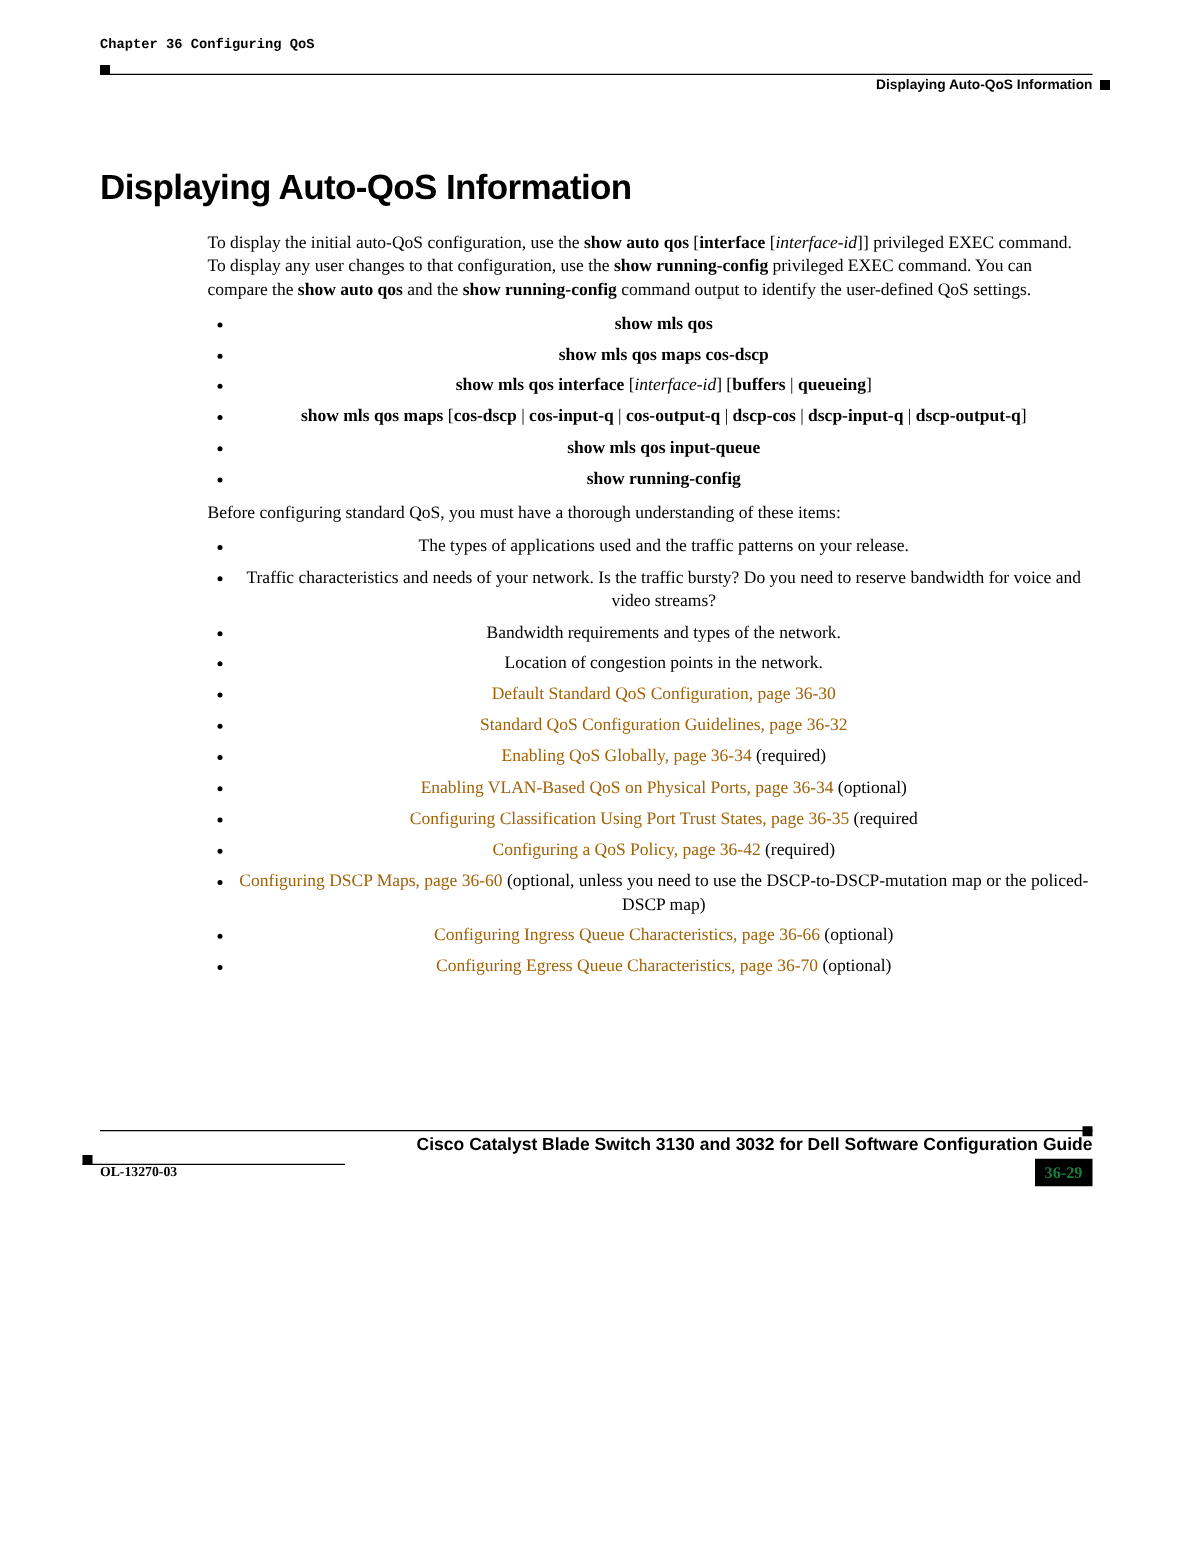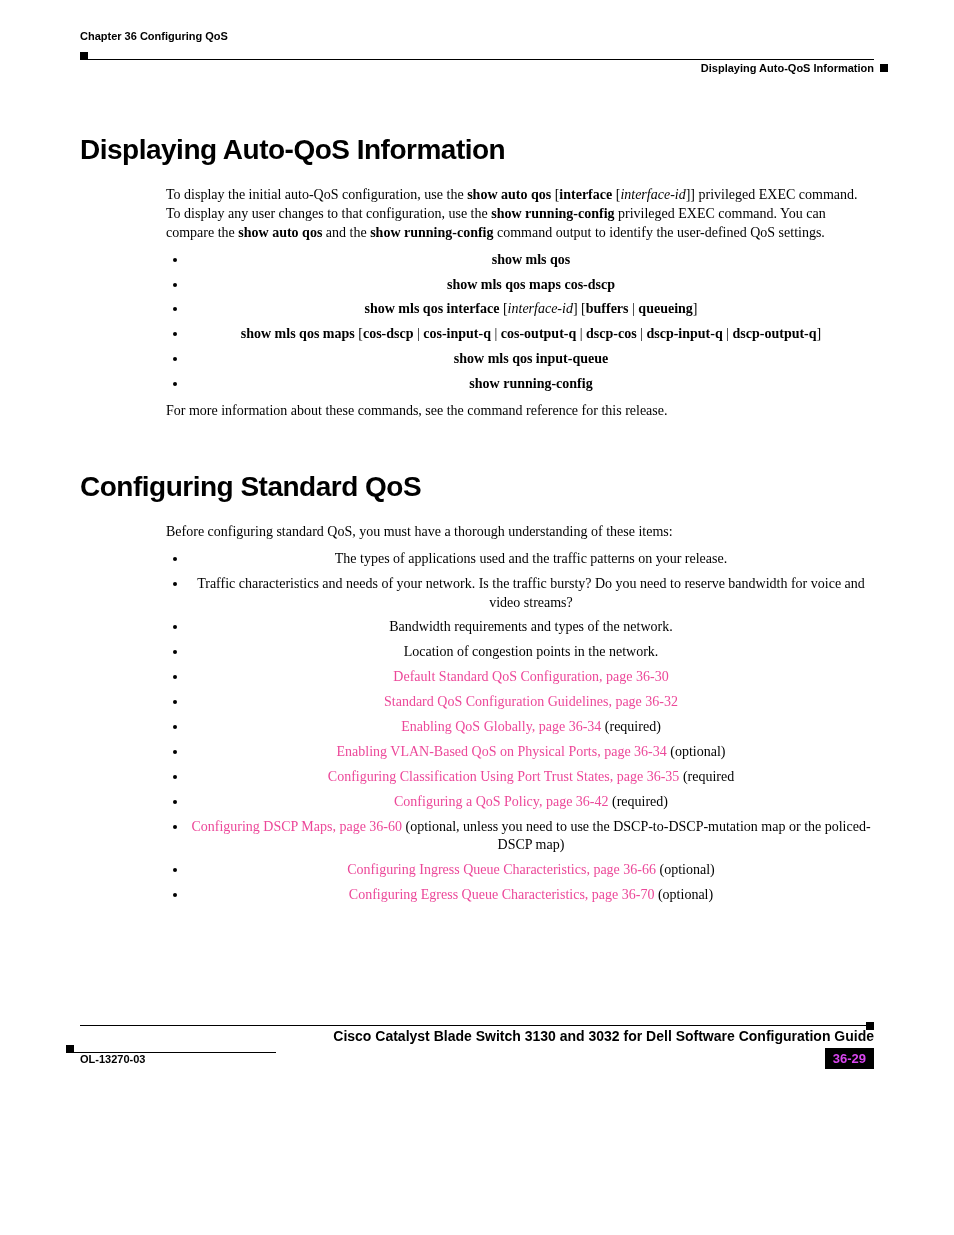--- a/index.html
+++ b/index.html
@@ -32,21 +32,21 @@
   }
   .header-rule .line {
     position: absolute;
     left: 0;
     right: 0;
     top: 13px;
     height: 1px;
     background: #000;
   }
   .chapter-line {
-    font-family: Liberation Sans, sans-serif;
+    font-family: Liberation Mono, monospace;
     font-weight: bold;
     font-size: 11px;
     margin: 0 0 4px 0;
   }
   .section-line {
     font-family: Arial, Helvetica, sans-serif;
     font-weight: bold;
     font-size: 11px;
     text-align: right;
     margin: 14px 0 0 0;
@@ -84,21 +84,21 @@
     padding-left: 22px;
   }
   li {
     margin: 6px 0;
     line-height: 1.35;
     text-align: center;
   }
   .bold { font-weight: bold; }
   .ital { font-style: italic; }
   a.xref {
-    color: #ec4899;
+    color: #a16207;
     text-decoration: none;
   }
   .footer {
     margin-top: 120px;
     position: relative;
   }
   .footer-rule {
     border-top: 1px solid #000;
     position: relative;
   }
@@ -116,21 +116,21 @@
     font-weight: bold;
     font-size: 14px;
     text-align: right;
     margin-top: 2px;
     margin-bottom: 4px;
   }
   .footer-bottom {
     display: flex;
     justify-content: space-between;
     align-items: center;
-    font-family: Liberation Sans, sans-serif;
+    font-family: Liberation Serif, serif;
     font-weight: bold;
     font-size: 11px;
   }
   .footer-bottom .left {
     position: relative;
   }
   .footer-bottom .left::before {
     content: "";
     position: absolute;
     left: -14px;
@@ -141,21 +141,21 @@
   }
   .footer-bottom .left-line {
     border-top: 1px solid #000;
     position: absolute;
     left: -14px;
     width: 210px;
     top: -1px;
   }
   .page-num {
     background: #000;
-    color: #d946ef;
+    color: #15803d;
     padding: 3px 8px;
     font-size: 13px;
   }
 </style>
 </head>
 <body>
 
 <div class="page">
 
   <div>
@@ -173,24 +173,22 @@
       <span>To display the initial auto-QoS configuration, use the </span><span class="bold">show auto qos</span><span> [</span><span class="bold">interface</span><span> [</span><span class="ital">interface-id</span><span>]] privileged EXEC command. To display any user changes to that configuration, use the </span><span class="bold">show running-config</span><span> privileged EXEC command. You can compare the </span><span class="bold">show auto qos</span><span> and the </span><span class="bold">show running-config</span><span> command output to identify the user-defined QoS settings.</span>
     </p>
     <ul>
       <li><span class="bold">show mls qos</span></li>
       <li><span class="bold">show mls qos maps cos-dscp</span></li>
       <li><span class="bold">show mls qos interface</span><span> [</span><span class="ital">interface-id</span><span>] [</span><span class="bold">buffers</span><span> | </span><span class="bold">queueing</span><span>]</span></li>
       <li><span class="bold">show mls qos maps</span><span> [</span><span class="bold">cos-dscp</span><span> | </span><span class="bold">cos-input-q</span><span> | </span><span class="bold">cos-output-q</span><span> | </span><span class="bold">dscp-cos</span><span> | </span><span class="bold">dscp-input-q</span><span> | </span><span class="bold">dscp-output-q</span><span>]</span></li>
       <li><span class="bold">show mls qos input-queue</span></li>
       <li><span class="bold">show running-config</span></li>
     </ul>
-    <p>For more information about these commands, see the command reference for this release.</p>
-  </div>
-
-  <h1 class="second">Configuring Standard QoS</h1>
+  </div>
+
 
   <div class="body-indent">
     <p>Before configuring standard QoS, you must have a thorough understanding of these items:</p>
     <ul>
       <li>The types of applications used and the traffic patterns on your release.</li>
       <li>Traffic characteristics and needs of your network. Is the traffic bursty? Do you need to reserve bandwidth for voice and video streams?</li>
       <li>Bandwidth requirements and types of the network.</li>
       <li>Location of congestion points in the network.</li>
     </ul>
     <ul>

